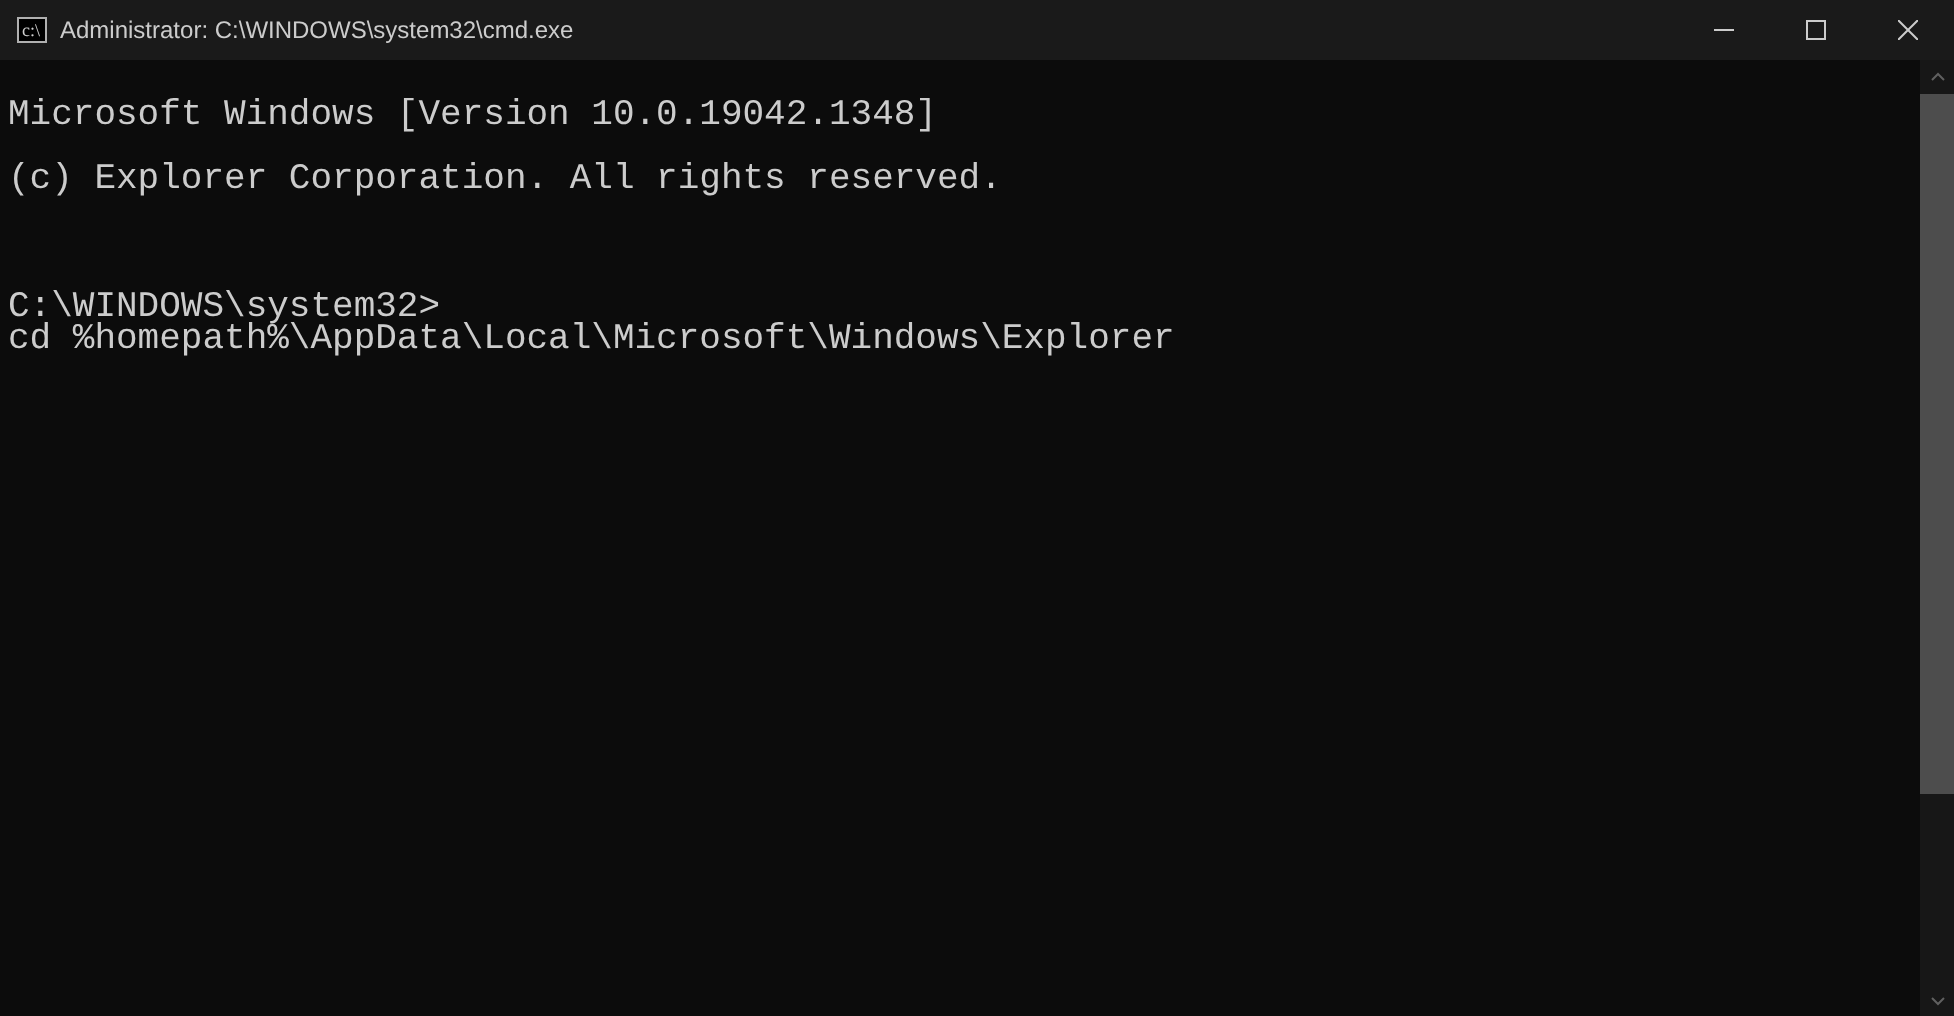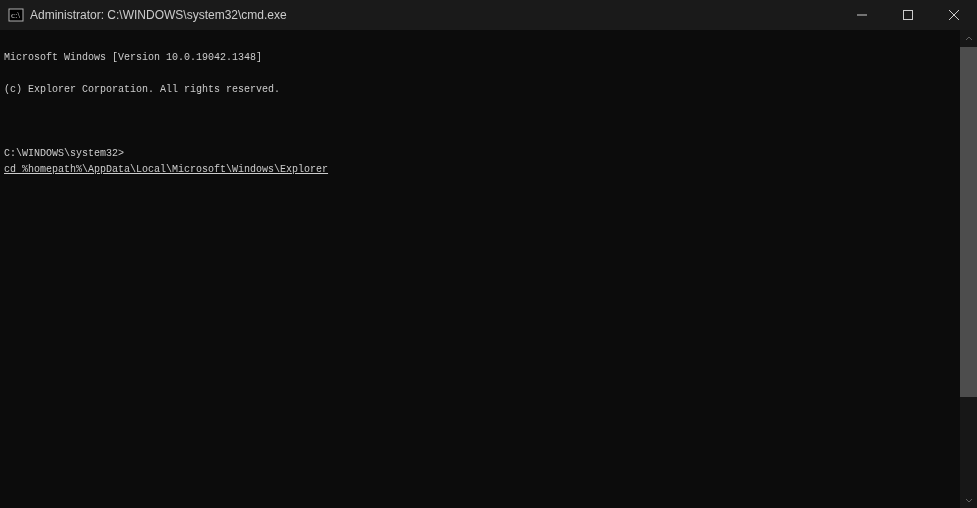--- a/index.html
+++ b/index.html
@@ -71,21 +71,21 @@
       display: flex;
     }
     .terminal-content {
       flex: 1;
       background: #0c0c0c;
       color: #cccccc;
       padding: 4px 4px 4px 4px;
       line-height: 16px;
       white-space: pre;
       font-family: Consolas, 'Courier New', monospace;
-      font-size: 10px;
+      font-size: 18px;
       letter-spacing: 0px;
     }
     .scrollbar {
       width: 17px;
       background: #171717;
       position: relative;
     }
     .scroll-arrow {
       width: 17px;
       height: 17px;
@@ -118,21 +118,20 @@
     }
     .prompt-line {
       display: flex;
       flex-direction: column;
     }
     .prompt {
       white-space: pre;
     }
     .cmd-input {
       white-space: pre;
-      text-decoration: underline;
     }
     .cursor {
       display: inline-block;
       width: 8px;
       height: 14px;
       vertical-align: text-bottom;
     }
   </style>
 </head>
 <body>

